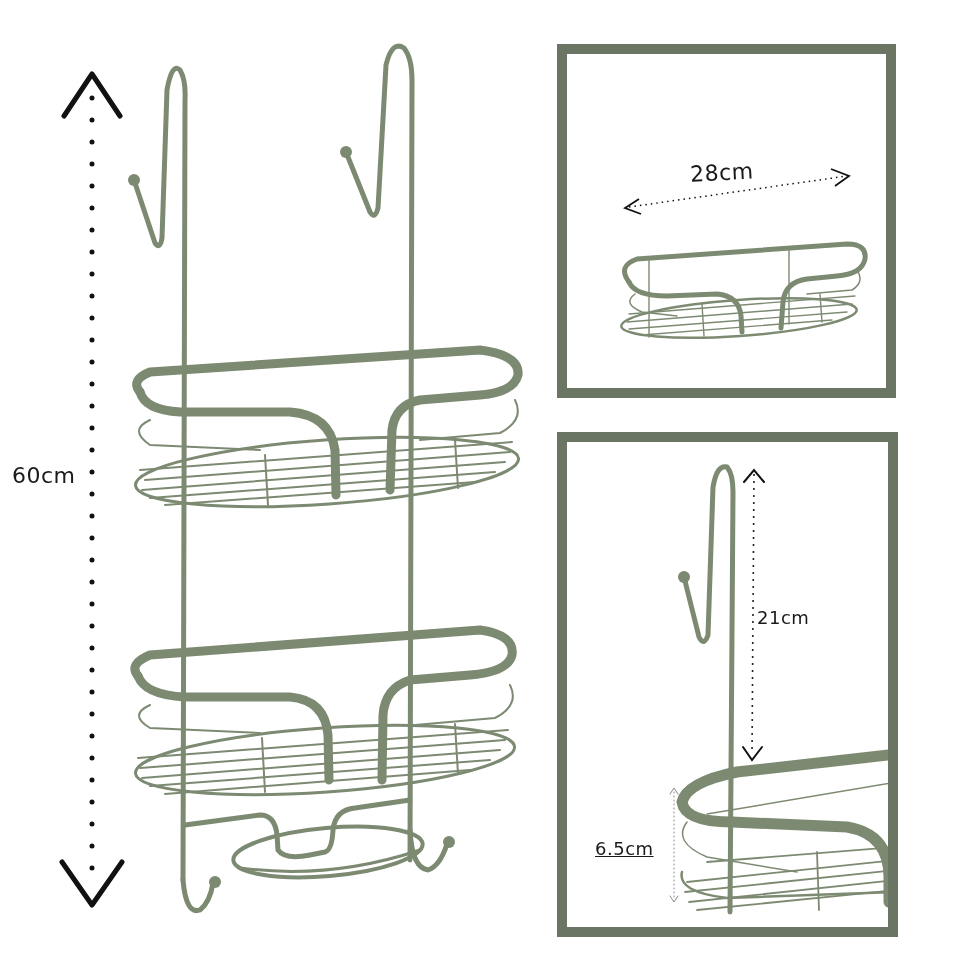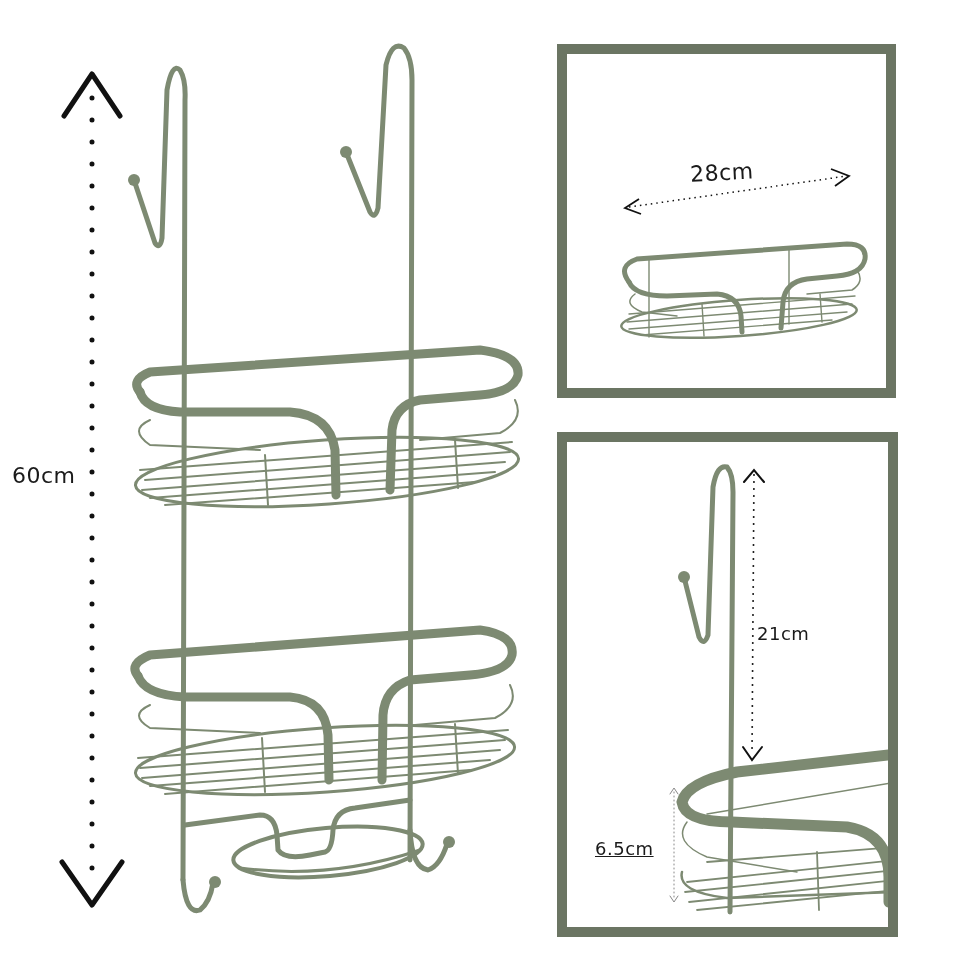--- a/index.html
+++ b/index.html
@@ -127,15 +127,15 @@
       <line x1="187" y1="33" x2="185" y2="310" stroke-width="2" stroke-dasharray="0 7"></line>
       <path d="M176,305 L185,318 L195,305" stroke-width="2"></path>
     </g>
 
     <g fill="none" stroke="#888" stroke-linecap="round" stroke-width="1">
       <path d="M103,352 L107,346 L111,352"></path>
       <line x1="107" y1="350" x2="107" y2="458" stroke-dasharray="1 3"></line>
       <path d="M103,454 L107,460 L111,454"></path>
     </g>
   </svg>
-  <div class="label" style="left:190px;top:181px;font-size:18px;">21cm</div>
+  <div class="label" style="left:190px;top:165px;font-size:18px;">21cm</div>
   <div class="label" style="left:28px;top:396px;font-size:18px;text-decoration:underline;">6.5cm</div>
 </div>
 
 </body></html>

